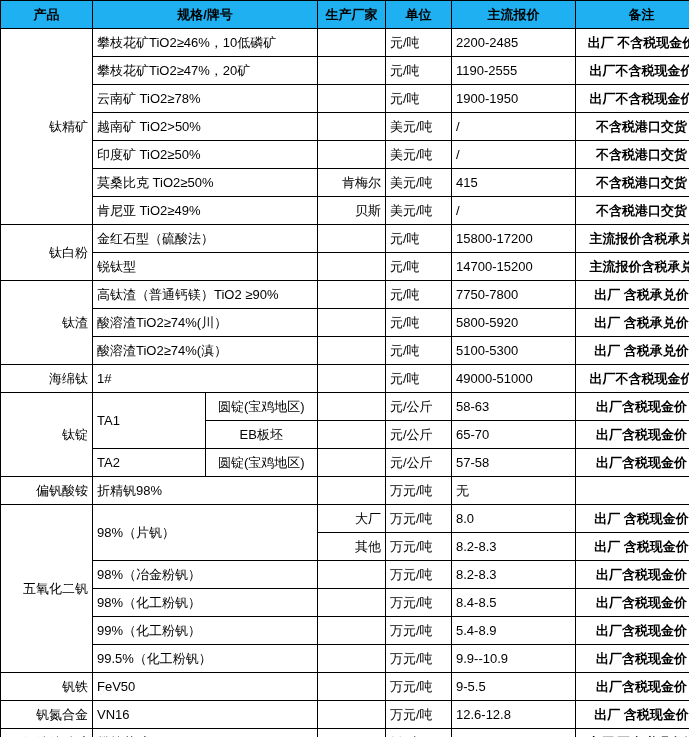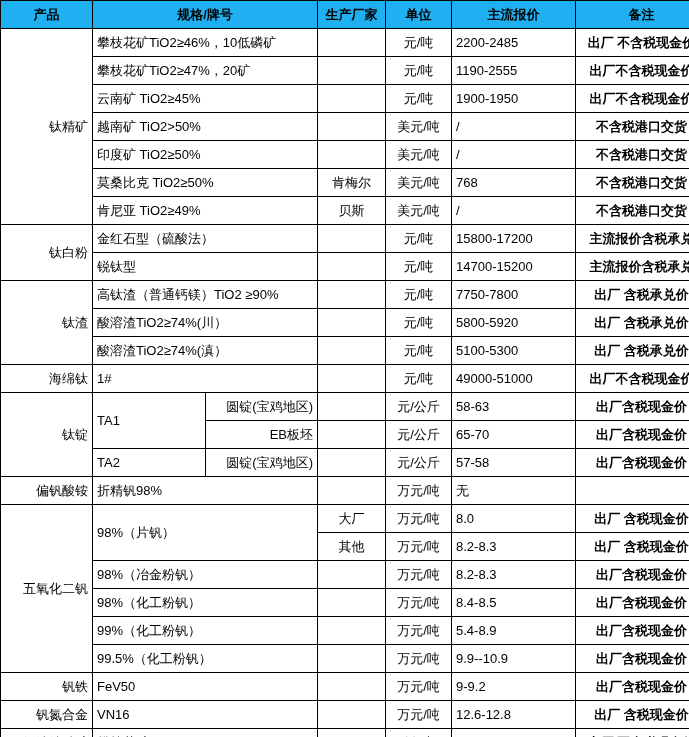--- a/index.html
+++ b/index.html
@@ -31,23 +31,23 @@
     background: #1eb0f0;
     color: #ffffff;
     font-weight: bold;
     text-align: center;
     font-size: 14px;
     height: 32px;
   }
   .c-prod { width: 78px; text-align: center; }
   .c-spec { width: 225px; text-align: left; padding-left: 6px; }
   .c-spec-l { width: 68px; text-align: left; padding-left: 6px; }
-  .c-spec-r { width: 157px; text-align: right; padding-left: 6px; margin-left: 7px; }
-  .c-maker { width: 68px; text-align: center; }
-  .c-unit { width: 66px; text-align: center; }
+  .c-spec-r { width: 157px; text-align: center; padding-left: 6px; margin-left: 7px; }
+  .c-maker { width: 68px; text-align: right; }
+  .c-unit { width: 66px; text-align: left; }
   .c-price { width: 116px; }
   .c-note { width: 132px; text-align: center; font-weight: bold; }
   .prod-cell { text-align: right; font-size: 14px; }
   .hdr-prod { width: 92px; }
   .hdr-spec { width: 225px; }
   .hdr-maker { width: 68px; }
   .hdr-unit { width: 66px; }
   .hdr-price { width: 124px; }
   .hdr-note { width: 132px; }
 </style>
@@ -75,21 +75,21 @@
         <td class="c-note">出厂 不含税现金价</td>
       </tr>
       <tr>
         <td class="c-spec" colspan="2">攀枝花矿TiO2≥47%，20矿</td>
         <td class="c-maker"></td>
         <td class="c-unit">元/吨</td>
         <td class="c-price">1190-2555</td>
         <td class="c-note">出厂不含税现金价</td>
       </tr>
       <tr>
-        <td class="c-spec" colspan="2">云南矿 TiO2≥45%</td>
+        <td class="c-spec" colspan="2">云南矿 TiO2≥78%</td>
         <td class="c-maker"></td>
         <td class="c-unit">元/吨</td>
         <td class="c-price">1900-1950</td>
         <td class="c-note">出厂不含税现金价</td>
       </tr>
       <tr>
         <td class="c-spec" colspan="2">越南矿 TiO2&gt;50%</td>
         <td class="c-maker"></td>
         <td class="c-unit">美元/吨</td>
         <td class="c-price">/</td>
@@ -99,21 +99,21 @@
         <td class="c-spec" colspan="2">印度矿 TiO2≥50%</td>
         <td class="c-maker"></td>
         <td class="c-unit">美元/吨</td>
         <td class="c-price">/</td>
         <td class="c-note">不含税港口交货</td>
       </tr>
       <tr>
         <td class="c-spec" colspan="2">莫桑比克 TiO2≥50%</td>
         <td class="c-maker">肯梅尔</td>
         <td class="c-unit">美元/吨</td>
-        <td class="c-price">768</td>
+        <td class="c-price">415</td>
         <td class="c-note">不含税港口交货</td>
       </tr>
       <tr>
         <td class="c-spec" colspan="2">肯尼亚 TiO2≥49%</td>
         <td class="c-maker">贝斯</td>
         <td class="c-unit">美元/吨</td>
         <td class="c-price">/</td>
         <td class="c-note">不含税港口交货</td>
       </tr>
       <tr>
@@ -233,21 +233,21 @@
         <td class="c-maker"></td>
         <td class="c-unit">万元/吨</td>
         <td class="c-price">9.9--10.9</td>
         <td class="c-note">出厂含税现金价</td>
       </tr>
       <tr>
         <td class="c-prod prod-cell" rowspan="1">钒铁</td>
         <td class="c-spec" colspan="2">FeV50</td>
         <td class="c-maker"></td>
         <td class="c-unit">万元/吨</td>
-        <td class="c-price">9-9.2</td>
+        <td class="c-price">9-5.5</td>
         <td class="c-note">出厂含税现金价</td>
       </tr>
       <tr>
         <td class="c-prod prod-cell" rowspan="1">钒氮合金</td>
         <td class="c-spec" colspan="2">VN16</td>
         <td class="c-maker"></td>
         <td class="c-unit">万元/吨</td>
         <td class="c-price">12.6-12.8</td>
         <td class="c-note">出厂 含税现金价</td>
       </tr>

